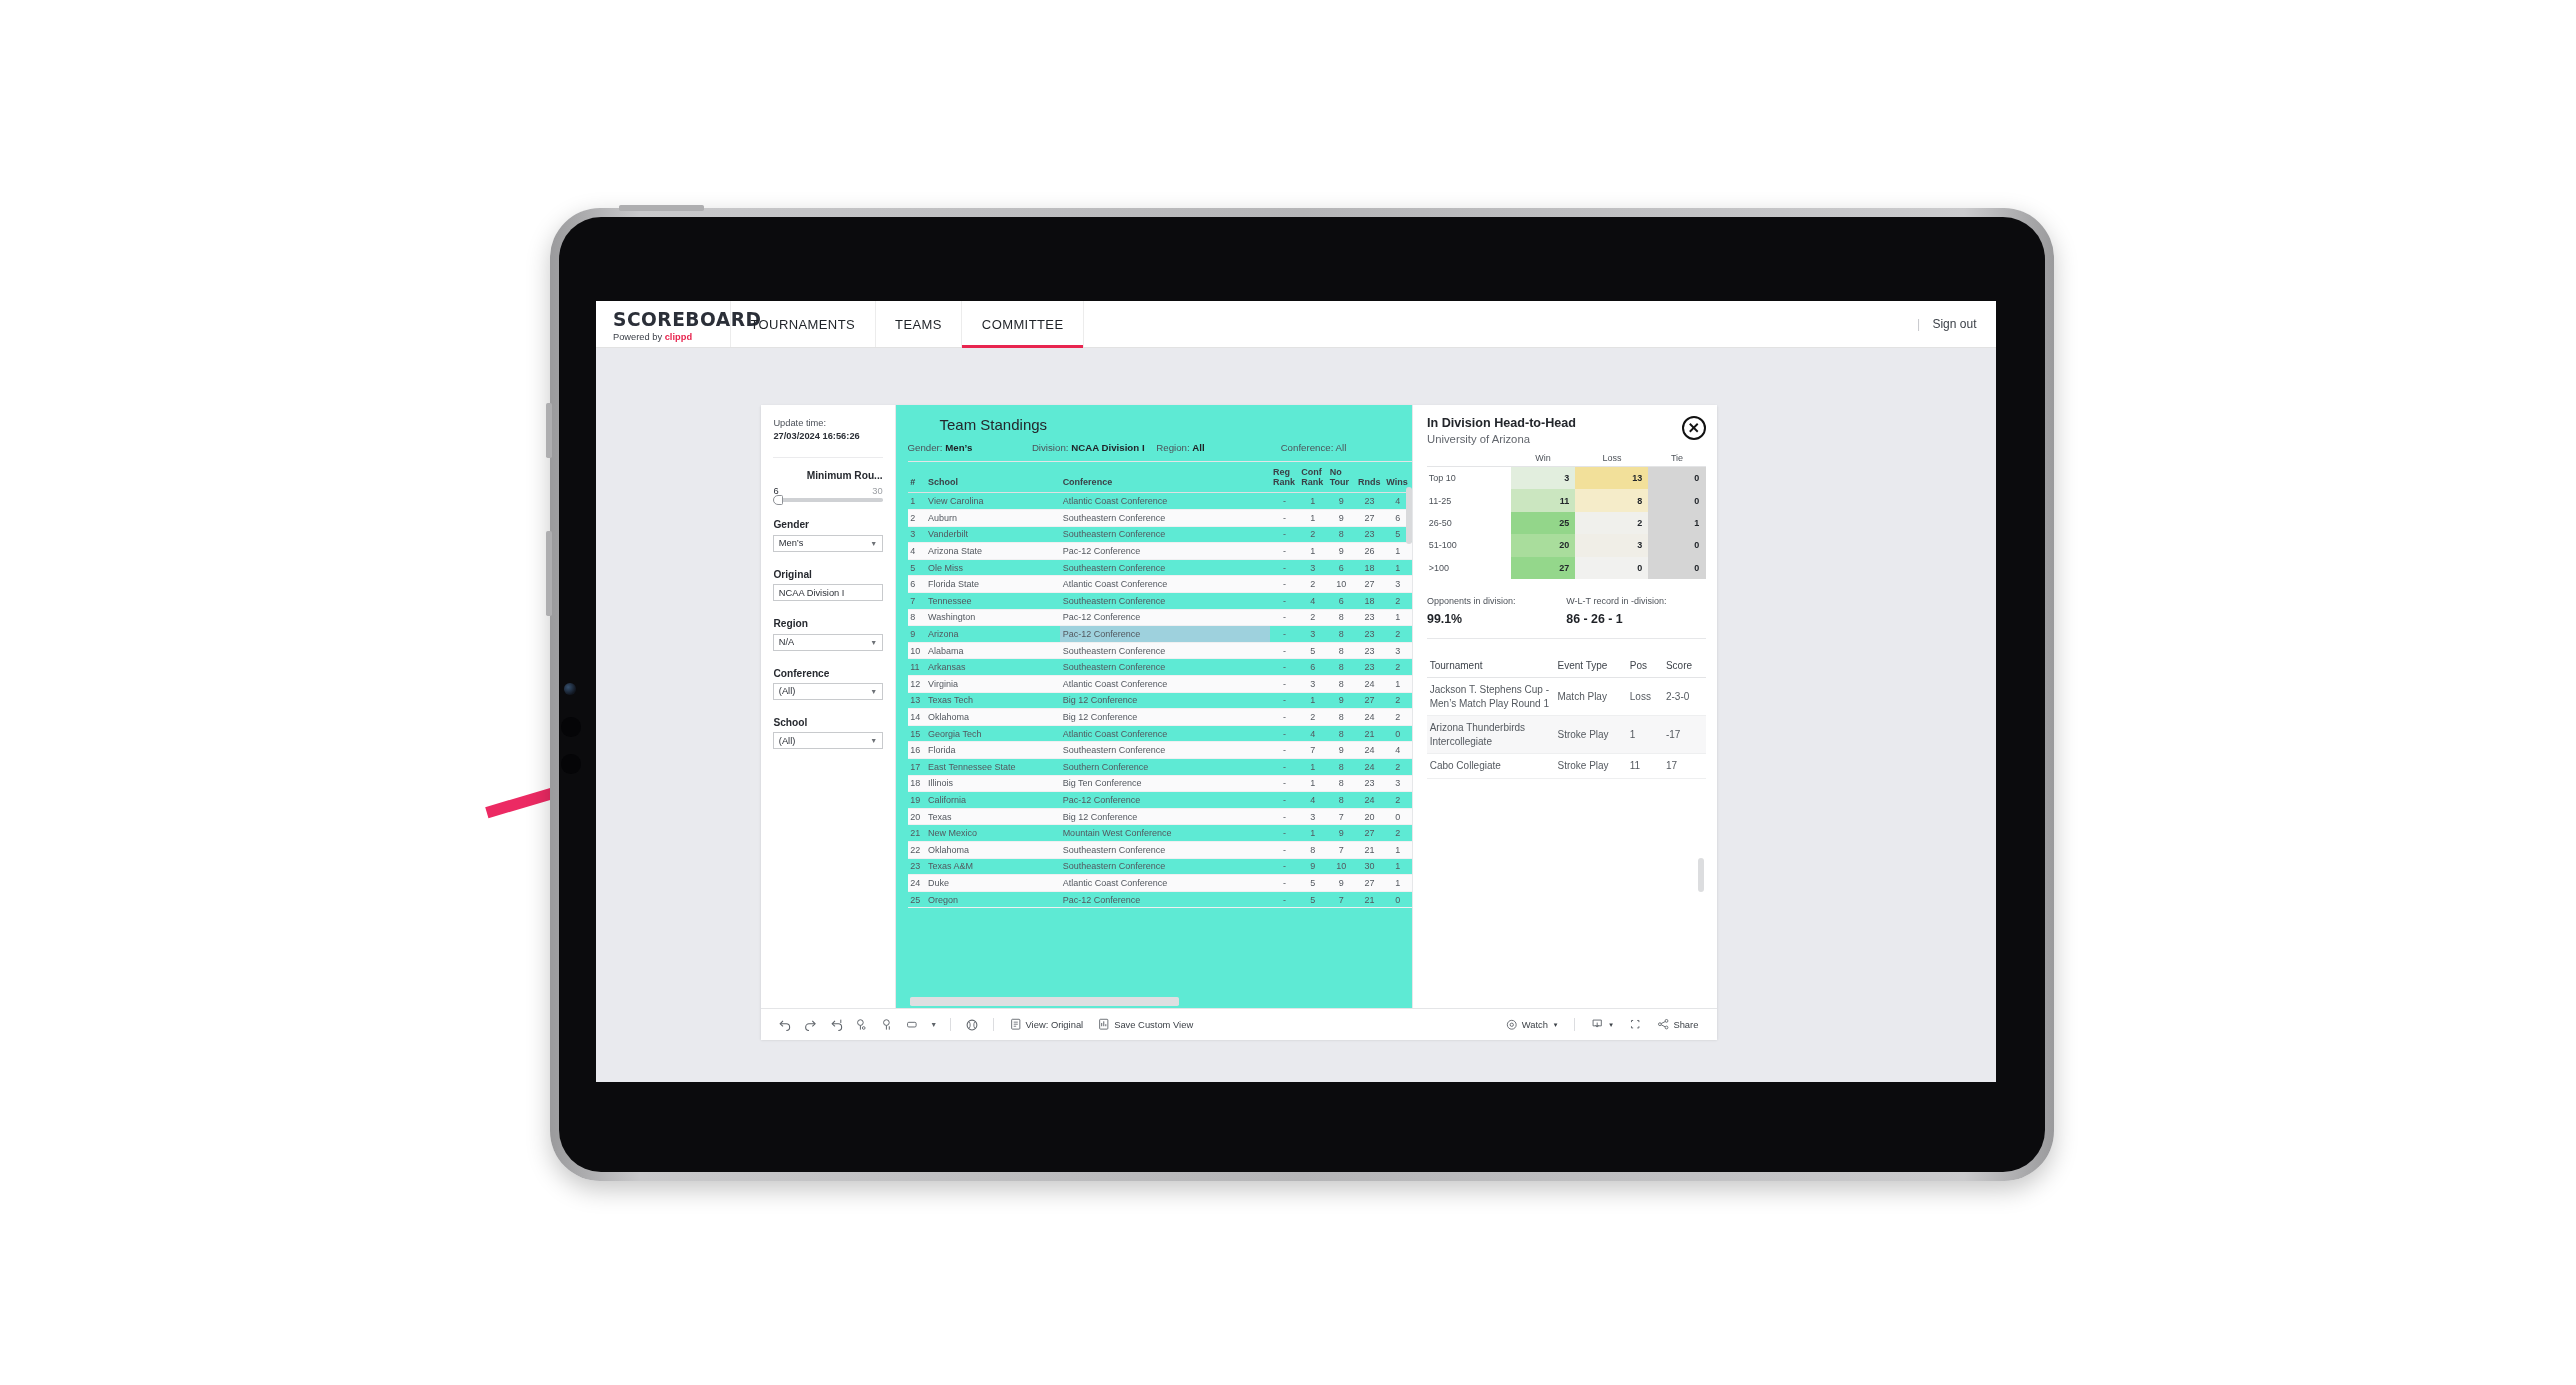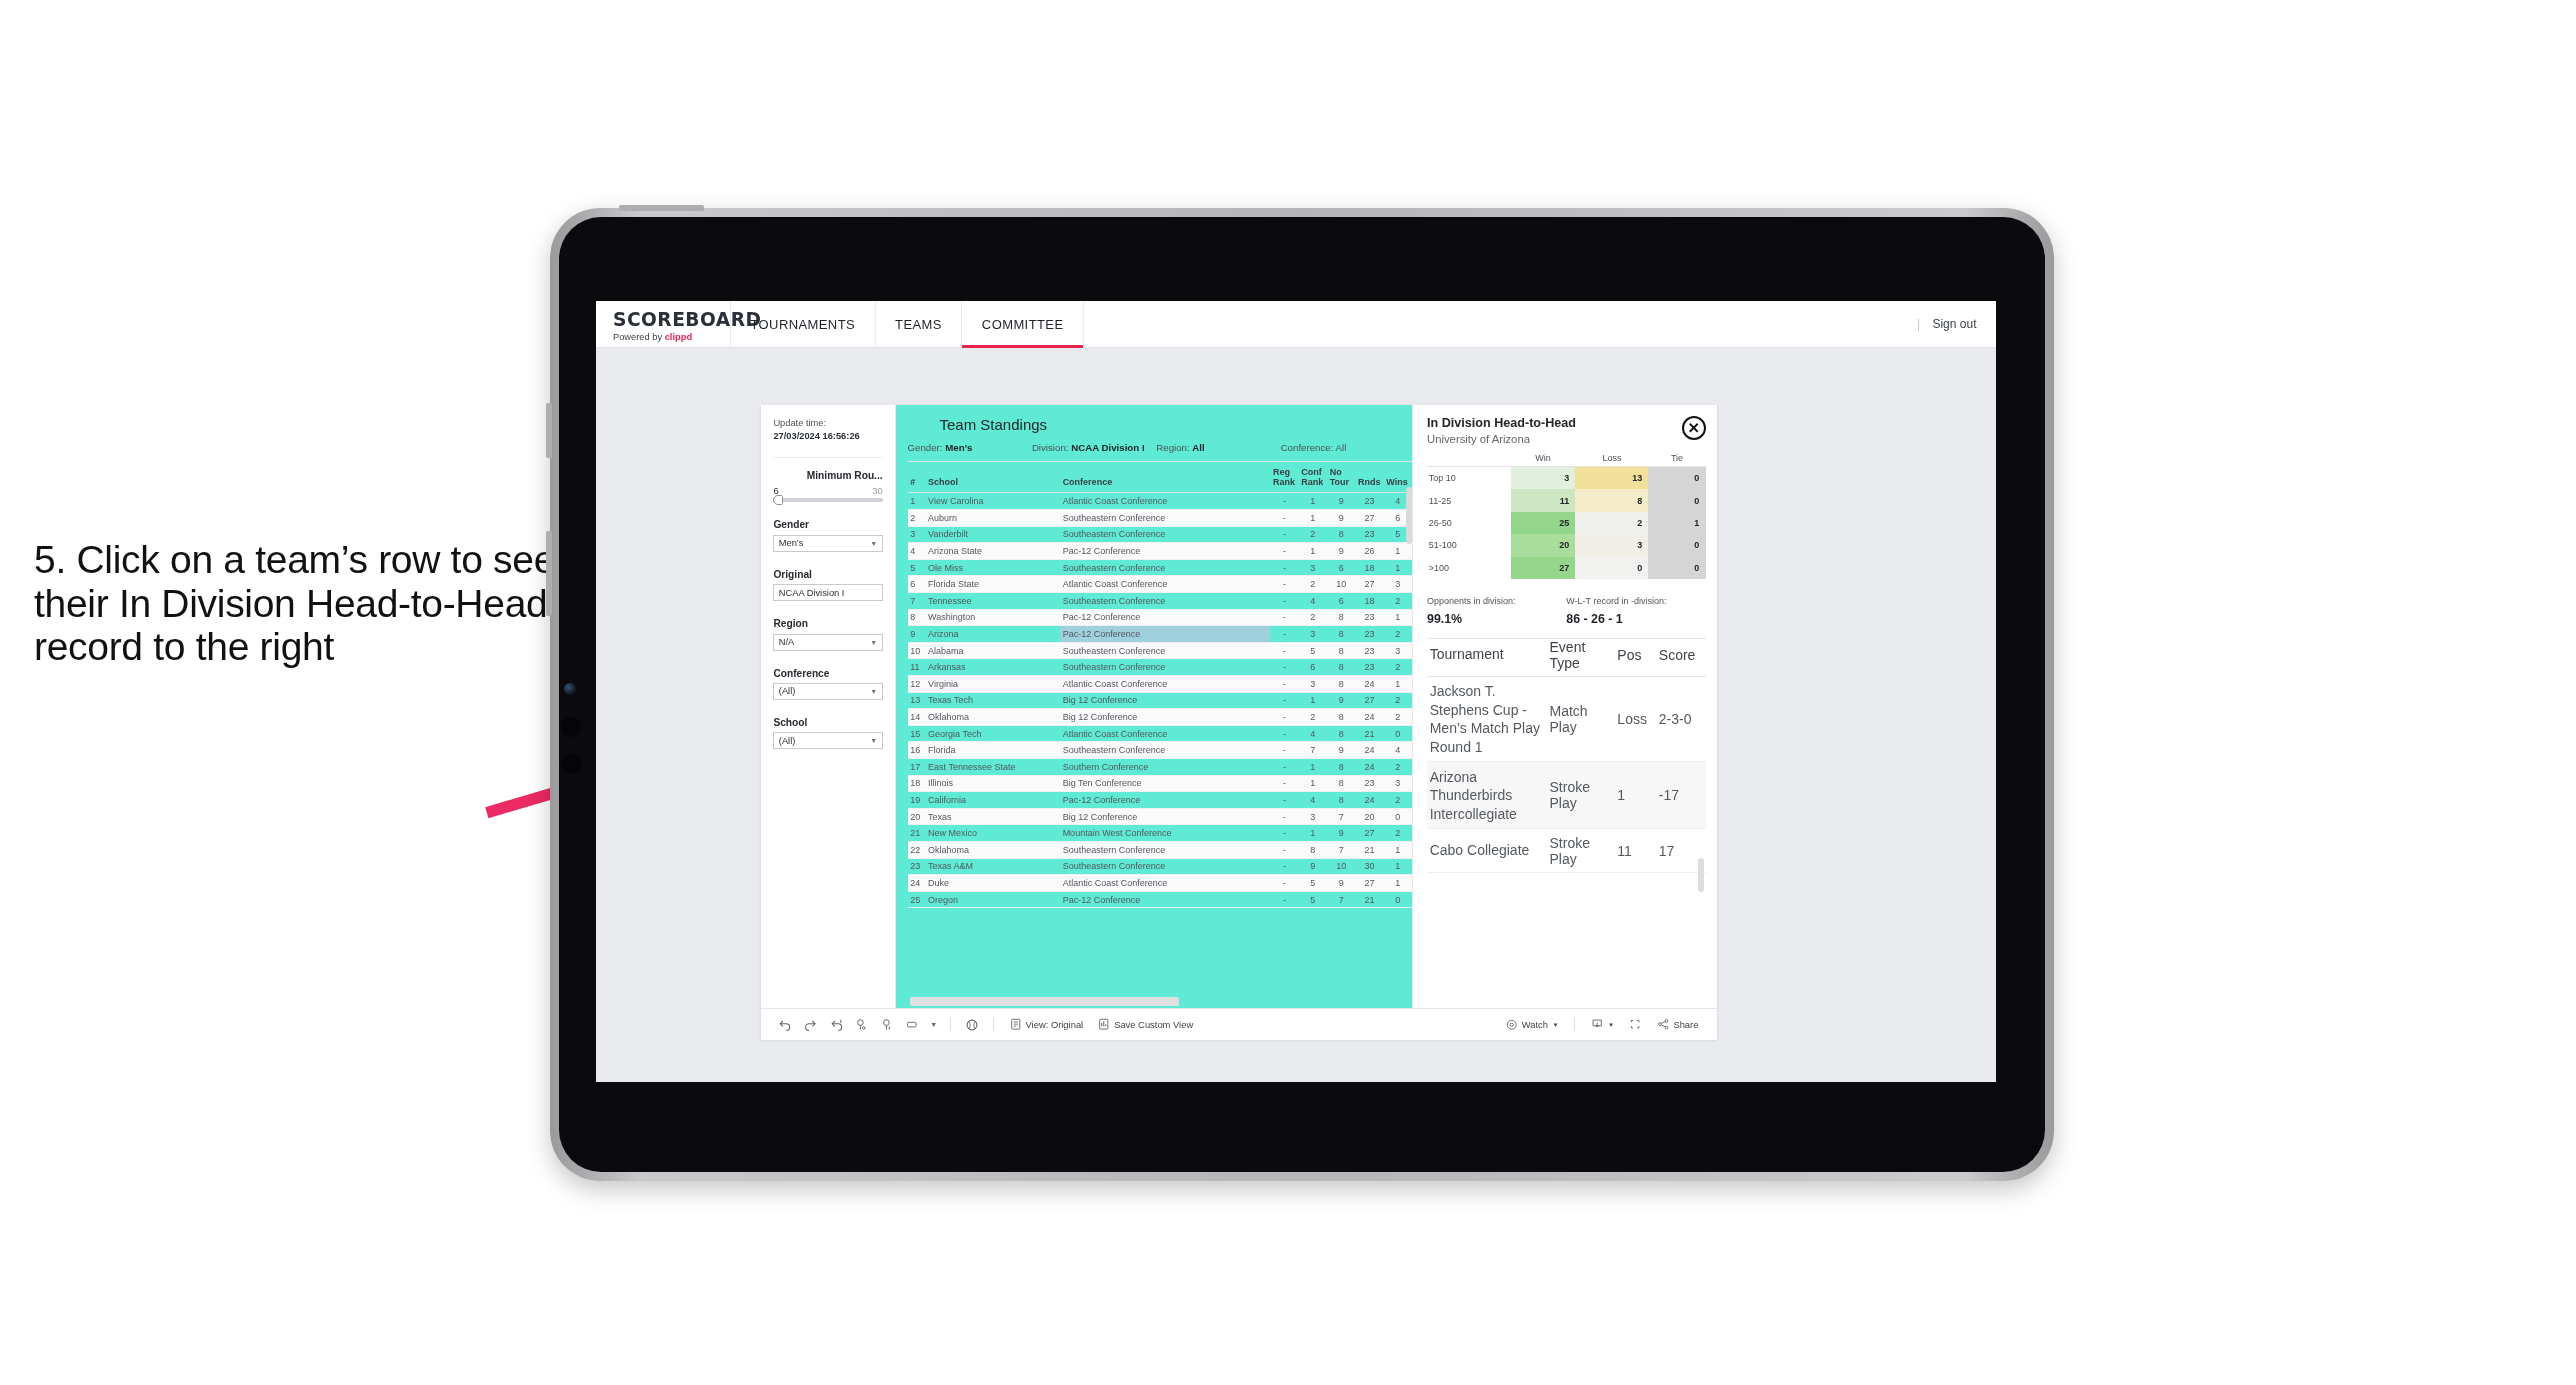--- a/index.html
+++ b/index.html
@@ -188,21 +188,21 @@
   }
   table.h2h th.lbl { border-bottom:0.9px solid #e3e4e6; }
   table.h2h td { padding:6.2px; text-align:right; color:#22262b; font-weight:700; }
   table.h2h td.lbl { text-align:left; font-weight:400; color:#4d5259; padding-left:1.8px; }
 
   #h2h-stats { display:flex; margin-top:17px; padding-bottom:11.5px; border-bottom:0.9px solid #e6e7e9; }
   .stat { flex:1; }
   .stat-label { font-size:9px; color:#4d5259; }
   .stat-val { font-size:12.4px; font-weight:700; color:#1f2227; margin-top:6.2px; }
 
-  table.tourn { width:100%; border-collapse:collapse; font-size:14px; margin-top:0; }
+  table.tourn { width:100%; border-collapse:collapse; font-size:10px; margin-top:20px; }
   table.tourn th {
     font-weight:400; color:#3f444b; text-align:left; padding:0 4.4px 5.3px 2.7px;
     border-bottom:0.9px solid #e3e4e6;
   }
   table.tourn td { color:#54595f; padding:5.3px 4.4px 5.3px 2.7px; border-bottom:0.9px solid #eeeff0; vertical-align:middle; }
   table.tourn tr.alt td { background:#f7f7f8; }
   .t-name { width:106px; line-height:1.32; white-space:normal; }
   .t-type { width:60px; }
   .t-pos  { width:30px; }
   .t-score{ width:35px; }
@@ -226,21 +226,20 @@
     display:flex; align-items:center; gap:4.4px; font-size:9.4px; color:#3d4248;
     padding:0 6.2px; cursor:pointer; white-space:nowrap;
   }
   .tb-spacer { flex:1; }
 </style>
 </head>
 <body>
 
 <div id="root">
 
-  <div id="annotation">5. Click on a team’s row to see their In Division Head-to-Head record to the right</div>
 
   <svg id="arrow-svg" viewBox="0 0 580 220">
     <defs>
       <marker id="ah" markerWidth="9" markerHeight="9" refX="2.2" refY="4.5" orient="auto">
         <path d="M0,0 L9,4.5 L0,9 z" fill="#ec2a63"></path>
       </marker>
     </defs>
     <line x1="10" y1="178" x2="524" y2="26" stroke="#ec2a63" stroke-width="13" stroke-linecap="butt" marker-end="url(#ah)"></line>
   </svg>
 

